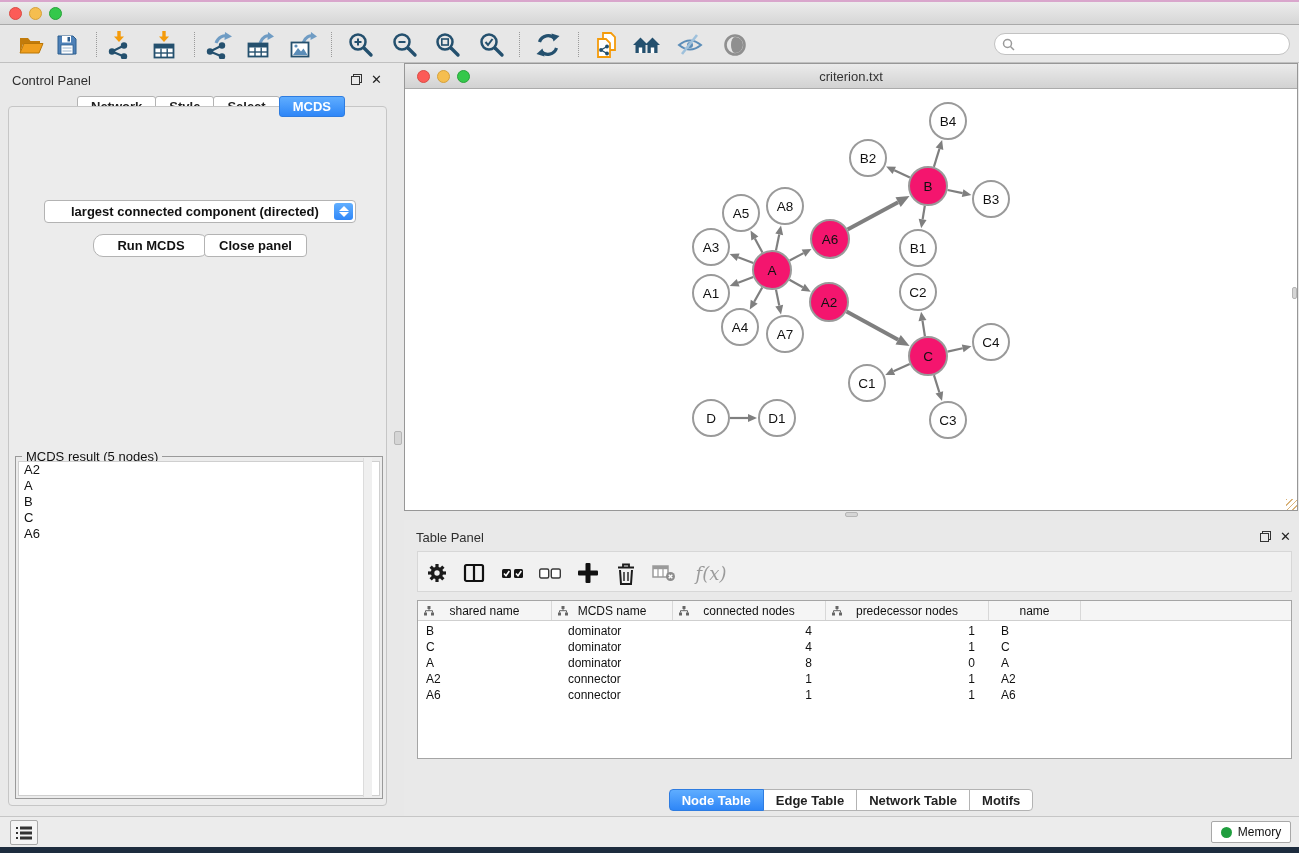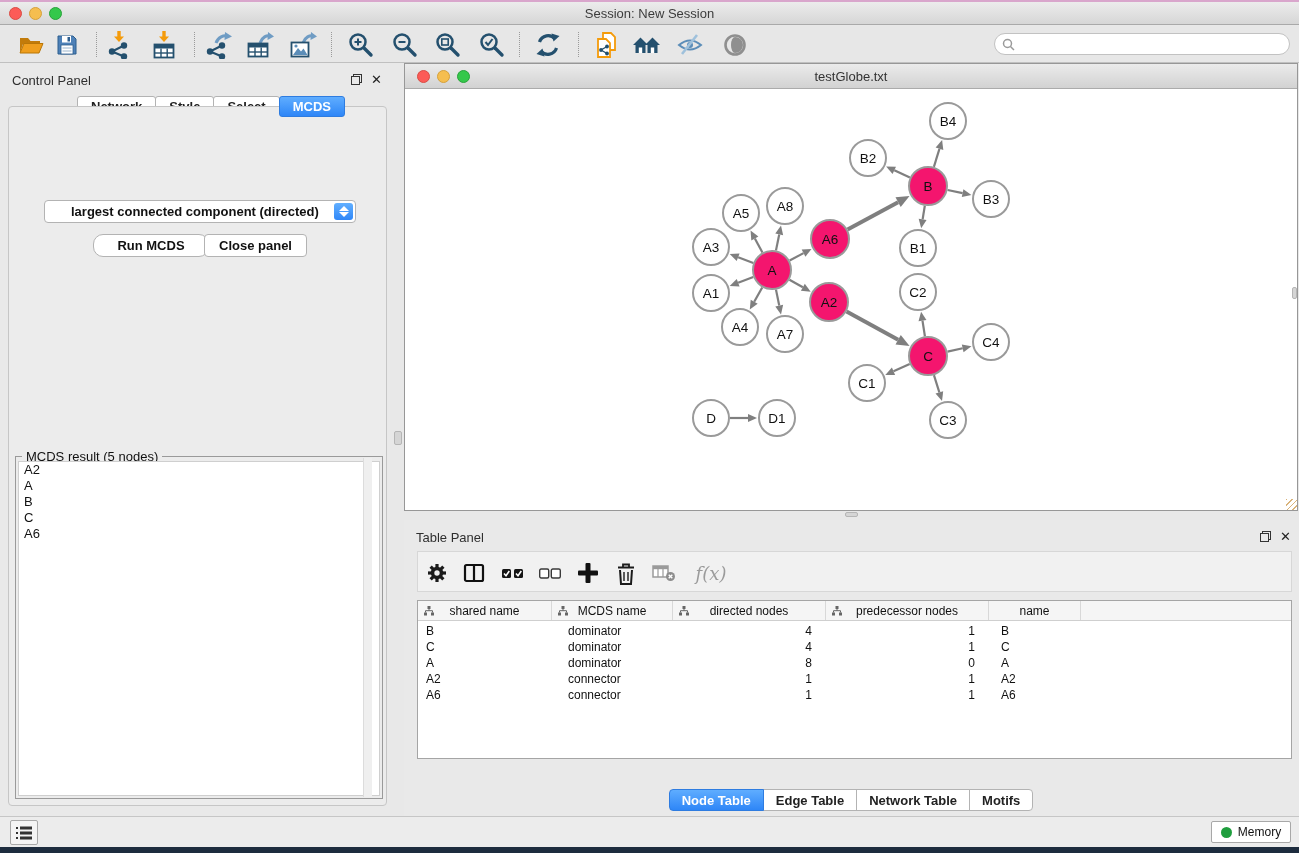--- a/index.html
+++ b/index.html
@@ -148,21 +148,20 @@
 <body>
 
 <div id="wallpaper-top" class="abs"></div>
 
 <div id="titlebar" class="abs">
   <div class="lights">
     <div class="light red"></div>
     <div class="light yellow"></div>
     <div class="light green"></div>
   </div>
-  <div class="title">Session: New Session</div>
 </div>
 
 <div id="toolbar" class="abs">
   <div class="tbi" style="left:16px">
     <svg width="26" height="24" viewBox="0 0 26 24">
       <path d="M2 20 L2 5 H10 L12.5 8 H22 V11 H5 Z" fill="#c27b0a"></path>
       <path d="M2 20 L6 10.5 H25 L21 20 Z" fill="#ef9e1d" stroke="#b87607" stroke-width="1"></path>
     </svg>
   </div>
   <div class="tbi" style="left:52px">
@@ -375,21 +374,21 @@
   </div>
 </div>
 
 <div id="net-window" class="abs">
   <div id="net-titlebar">
     <div class="lights">
       <div class="light red"></div>
       <div class="light yellow"></div>
       <div class="light green"></div>
     </div>
-    <div class="title">testGlobe.txt</div>
+    <div class="title">criterion.txt</div>
   </div>
   <div id="net-canvas">
     <svg id="graph-svg" width="892" height="421" viewBox="0 0 892 421">
         <line x1="348.28605427212415" y1="173.9439221026042" x2="333.13522130542" y2="168.2313129512239" stroke="#7f7f7f" stroke-width="2.2"></line>
         <polygon points="324.71394572787585,165.0560778973958 334.54643688489915,164.48852380564875 331.7240057259408,171.97410209679907" fill="#7f7f7f"></polygon>
         <line x1="357.4445610618003" y1="163.43032195234252" x2="349.8553864603896" y2="149.47603316910335" stroke="#7f7f7f" stroke-width="2.2"></line>
         <polygon points="345.5554389381997,141.56967804765748 353.36932206992105,147.56494538146342 346.3414508508581,151.38712095674327" fill="#7f7f7f"></polygon>
         <line x1="370.9811984858021" y1="161.40025360835892" x2="374.22726219558695" y2="145.41963226787956" stroke="#7f7f7f" stroke-width="2.2"></line>
         <polygon points="376.0188015141979,136.59974639164108 378.14721147391515,146.21587196503998 370.30731291725874,144.62339257071915" fill="#7f7f7f"></polygon>
         <line x1="348.28605427212415" y1="188.0560778973958" x2="333.13522130542" y2="193.7686870487761" stroke="#7f7f7f" stroke-width="2.2"></line>
@@ -568,21 +567,21 @@
           </svg>
         <span>MCDS name</span>
       </div>
       <div class="nt-hcell" style="width:153px">
         <svg class="tree" width="10" height="10" viewBox="0 0 10 10">
             <rect x="3.5" y="0" width="3" height="3" fill="#666"></rect>
             <rect x="0" y="6.5" width="3" height="3" fill="#666"></rect>
             <rect x="7" y="6.5" width="3" height="3" fill="#666"></rect>
             <path d="M5 3 V4.7 M1.5 6.5 V4.7 H8.5 V6.5" stroke="#666" fill="none"></path>
           </svg>
-        <span>directed nodes</span>
+        <span>connected nodes</span>
       </div>
       <div class="nt-hcell" style="width:163px">
         <svg class="tree" width="10" height="10" viewBox="0 0 10 10">
             <rect x="3.5" y="0" width="3" height="3" fill="#666"></rect>
             <rect x="0" y="6.5" width="3" height="3" fill="#666"></rect>
             <rect x="7" y="6.5" width="3" height="3" fill="#666"></rect>
             <path d="M5 3 V4.7 M1.5 6.5 V4.7 H8.5 V6.5" stroke="#666" fill="none"></path>
           </svg>
         <span>predecessor nodes</span>
       </div>

